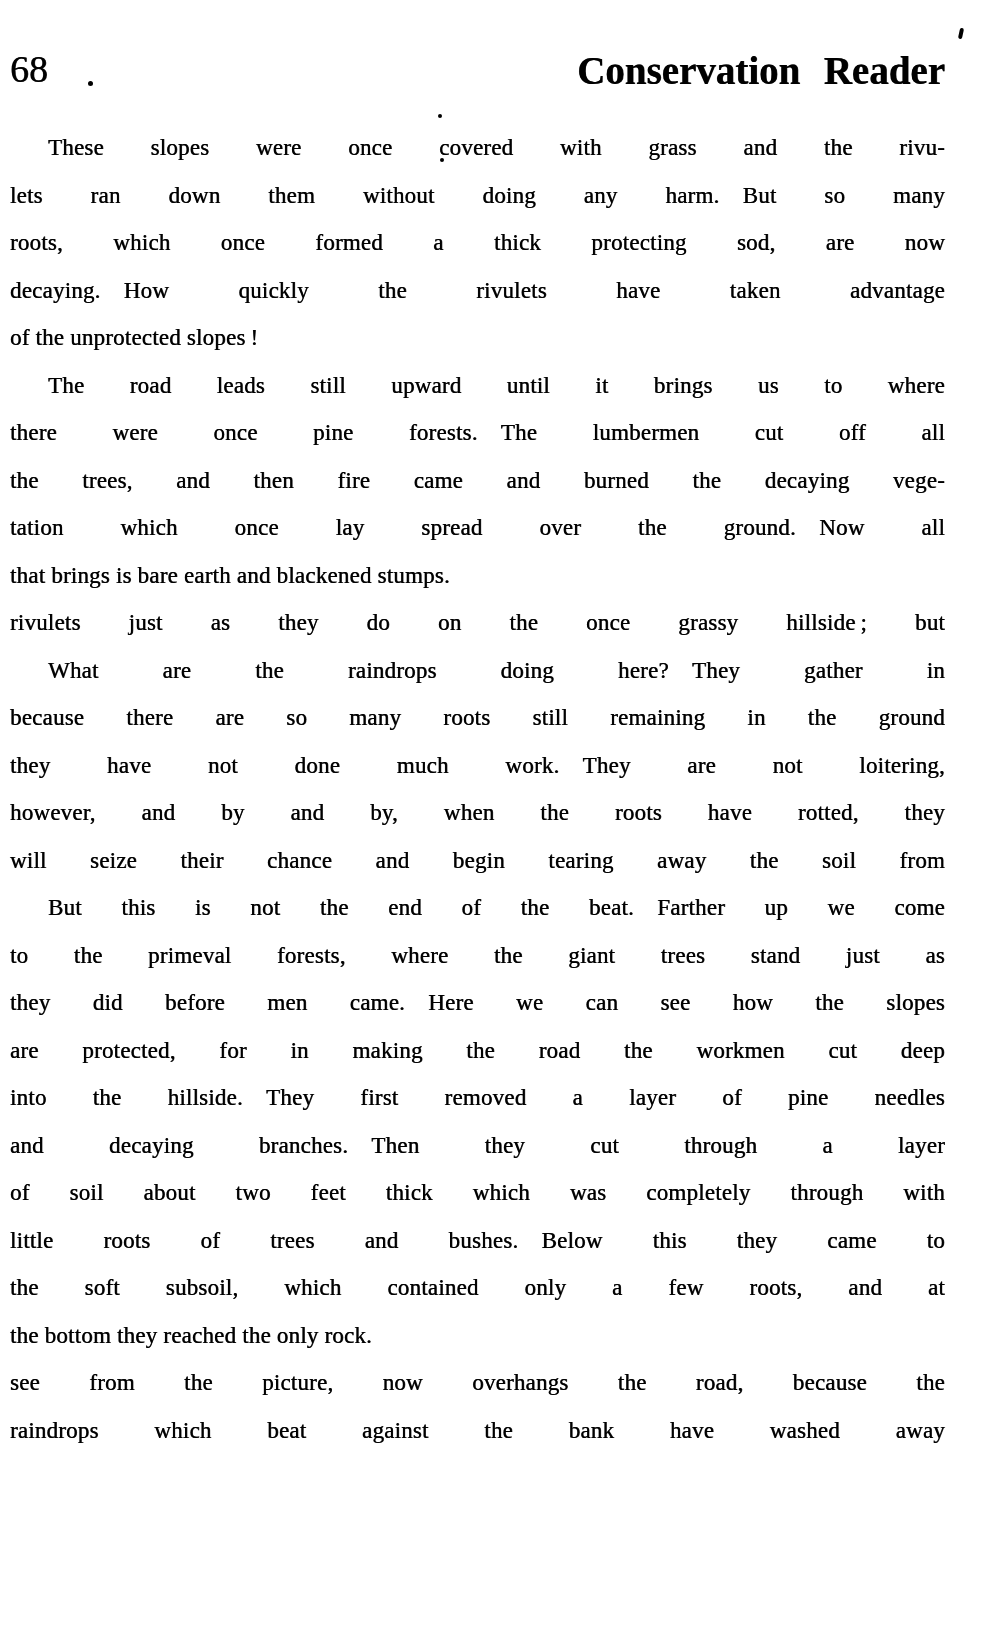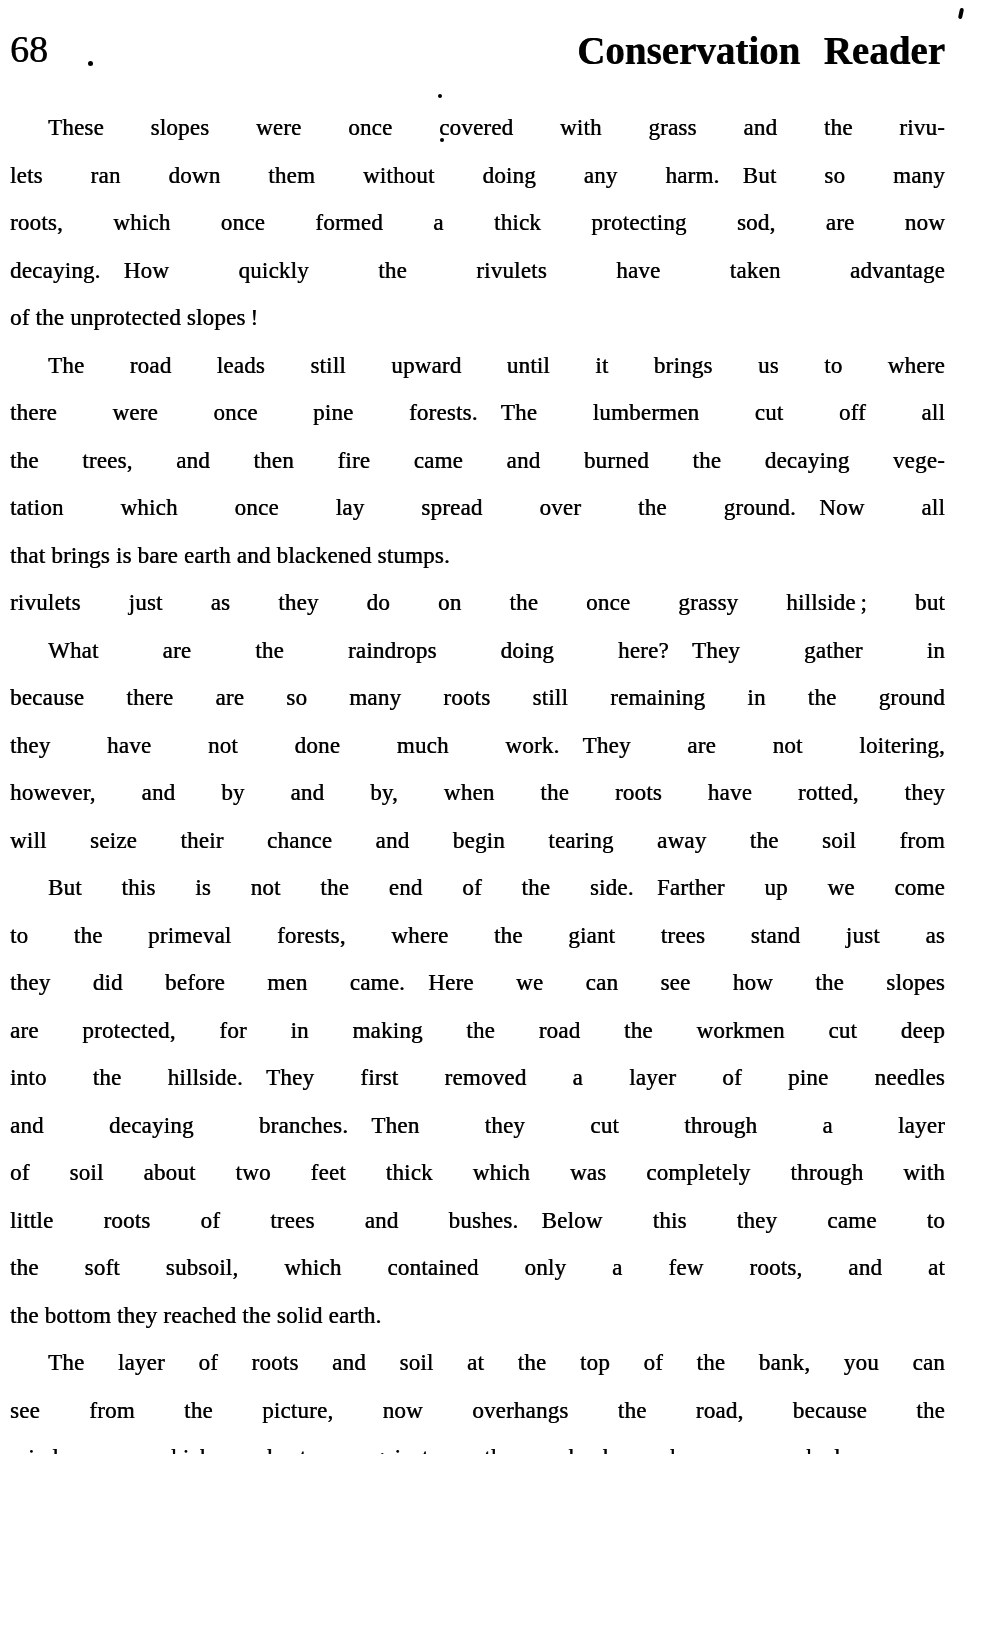--- a/index.html
+++ b/index.html
@@ -6,20 +6,21 @@
 
   .page {
     position: relative;
     width: 1000px;
     height: 1454px;
     background: #ffffff;
     overflow: hidden;
     color: #000;
     font-family: "Liberation Serif", serif;
     text-shadow: 0.45px 0.45px 0 rgba(0,0,0,0.75), -0.2px 0.2px 0 rgba(0,0,0,0.35);
+    margin-top: 20px;
   }
 
   .header {
     position: relative;
     margin: 24px 55px 0 10px;
     height: 54px;
   }
   .page-num {
     position: absolute;
     left: 0;
@@ -84,33 +85,32 @@
       </div>
       <div class="para">
         <div class="line">rivulets just as they do on the once grassy hillside ;  but</div>
         <div class="line first">What are the raindrops doing here? They gather in</div>
         <div class="line">because there are so many roots still remaining in the ground</div>
         <div class="line">they have not done much work. They are not loitering,</div>
         <div class="line">however, and by and by, when the roots have rotted, they</div>
         <div class="line">will seize their chance and begin tearing away the soil from</div>
       </div>
       <div class="para">
-        <div class="line first">But this is not the end of the side. Farther up we come</div>
+        <div class="line first">But this is not the end of the beat. Farther up we come</div>
         <div class="line">to the primeval forests, where the giant trees stand just as</div>
         <div class="line">they did before men came. Here we can see how the slopes</div>
         <div class="line">are protected, for in making the road the workmen cut deep</div>
         <div class="line">into the hillside. They first removed a layer of pine needles</div>
         <div class="line">and decaying branches. Then they cut through a layer</div>
         <div class="line">of soil about two feet thick which was completely through with</div>
         <div class="line">little roots of trees and bushes. Below this they came to</div>
         <div class="line">the soft subsoil, which contained only a few roots, and at</div>
-        <div class="line last">the bottom they reached the solid earth.</div>
+        <div class="line last">the bottom they reached the only rock.</div>
       </div>
       <div class="para">
-        <div class="line first">The layer of roots and soil at the top of the bank, you can</div>
         <div class="line">see from the picture, now overhangs the road, because the</div>
         <div class="line">raindrops which beat against the bank have washed away</div>
       </div>
     </div>
 
   <div class="speck comma" style="left: 959px; top: 8px; width: 4px; height: 11px;"></div>
   <div class="speck round" style="left: 88px; top: 61px; width: 5px; height: 5px;"></div>
   <div class="speck round" style="left: 438px; top: 94px; width: 4px; height: 4px;"></div>
   <div class="speck round" style="left: 440px; top: 138px; width: 4px; height: 4px;"></div>
   <div class="speck" style="left: 245px; top: 1636px; width: 9px; height: 4px;"></div>

